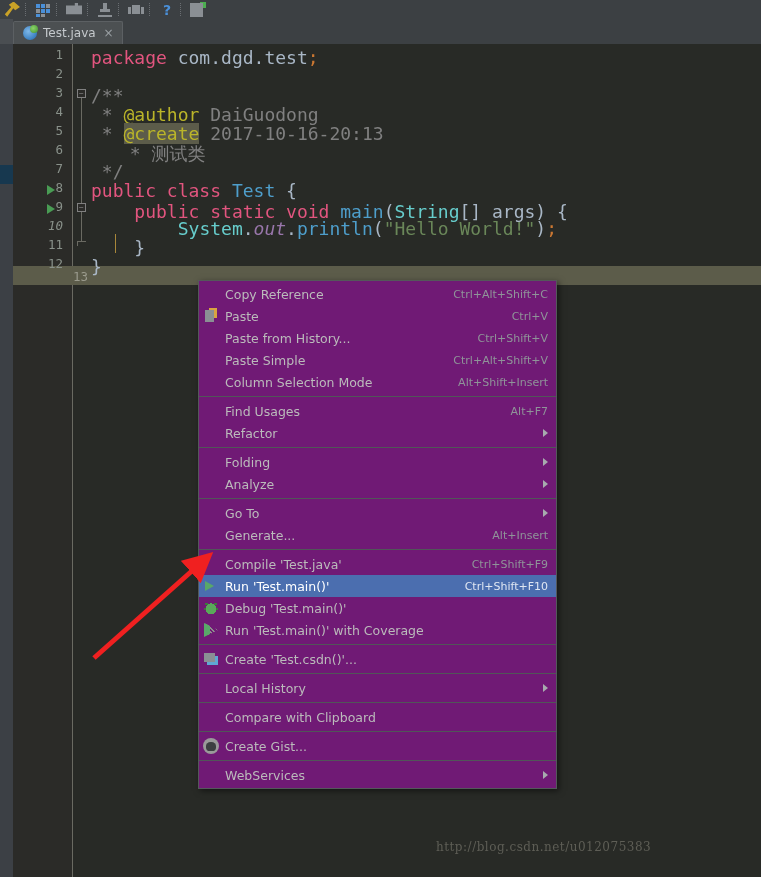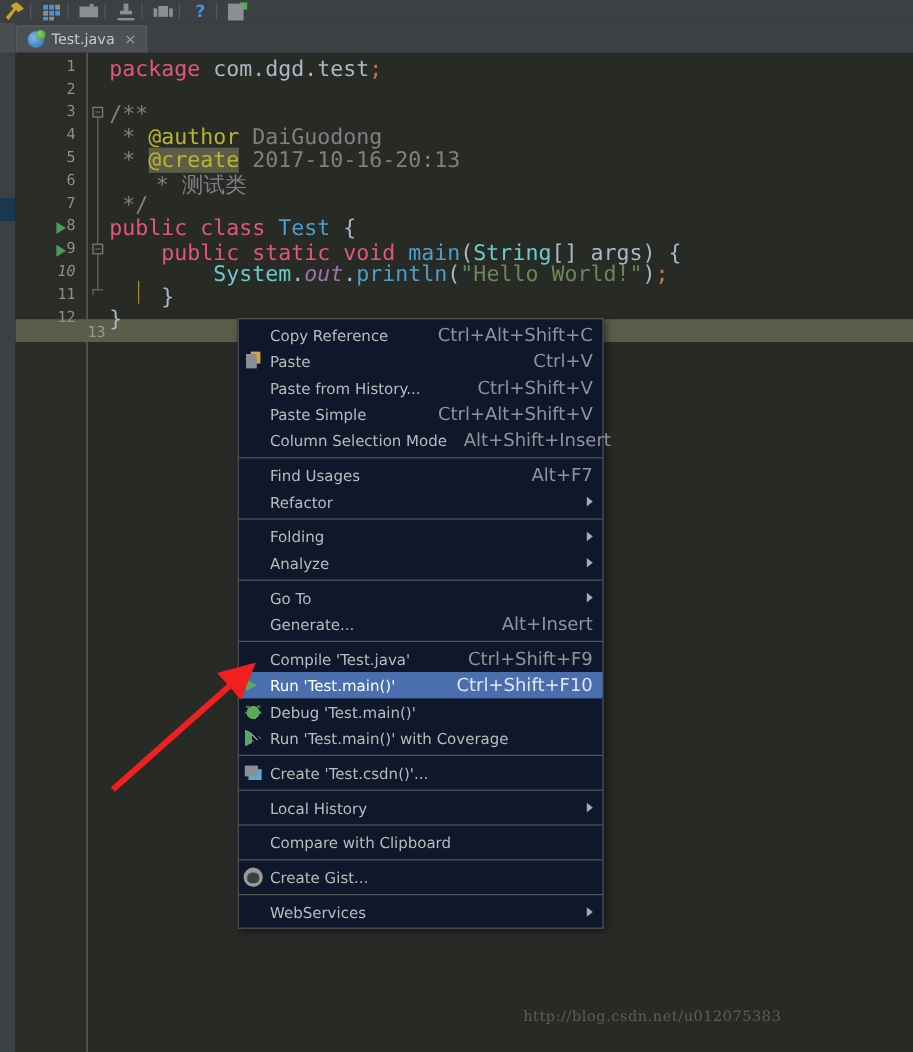--- a/index.html
+++ b/index.html
@@ -152,35 +152,35 @@
     border-left: 8px solid #499c54;
     border-top: 5px solid transparent;
     border-bottom: 5px solid transparent;
   }
   .indent-guide {
     position: absolute; width: 1px; background: #4b4b45;
   }
 
   
   .ctxmenu {
-    position: absolute; left: 198px; top: 265px; width: 305px;
-    background: #0f172a; border: 1px solid #54585a;
+    position: absolute; left: 198px; top: 280px; width: 359px;
+    background: #701a75; border: 1px solid #54585a;
     box-shadow: 2px 2px 6px rgba(0,0,0,0.5);
     padding: 2px 0;
   }
   .mi {
     position: relative; height: 22px; display: flex; align-items: center;
     padding-left: 26px; padding-right: 8px;
     color: #bbbbbb; font-size: 12.5px; font-family: "DejaVu Sans", sans-serif;
     white-space: nowrap;
   }
   .mi.sel { background: #4b6eaf; color: #ffffff; }
   .mi .lbl { flex: 1 1 auto; }
   .mi .acc {
-    color: #8f9499; font-size: 15px; margin-left: 14px;
+    color: #8f9499; font-size: 11px; margin-left: 14px;
     font-family: "DejaVu Sans", sans-serif;
   }
   .mi.sel .acc { color: #dfe6f2; }
   .mi .arrow {
     width: 0; height: 0; margin-left: 14px;
     border-left: 5px solid #a7abae;
     border-top: 4px solid transparent;
     border-bottom: 4px solid transparent;
   }
   .mi .mico {

